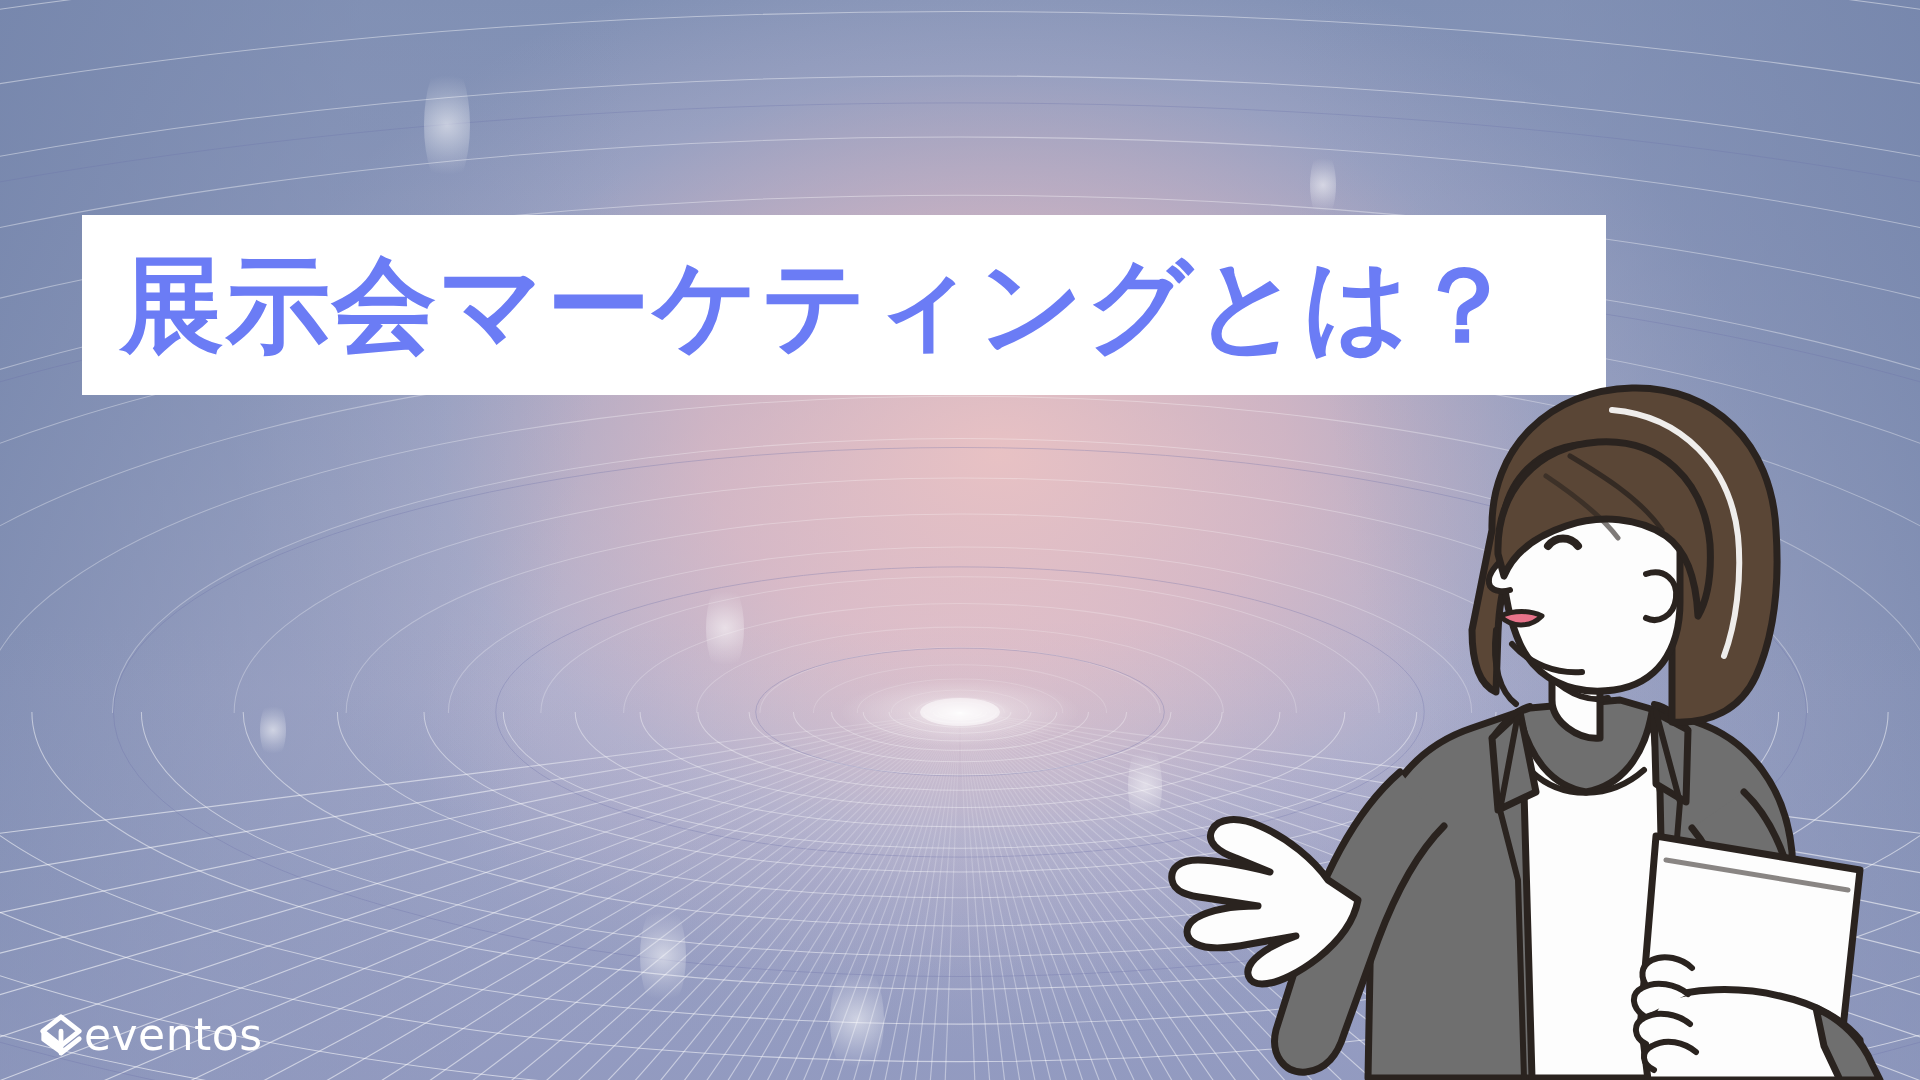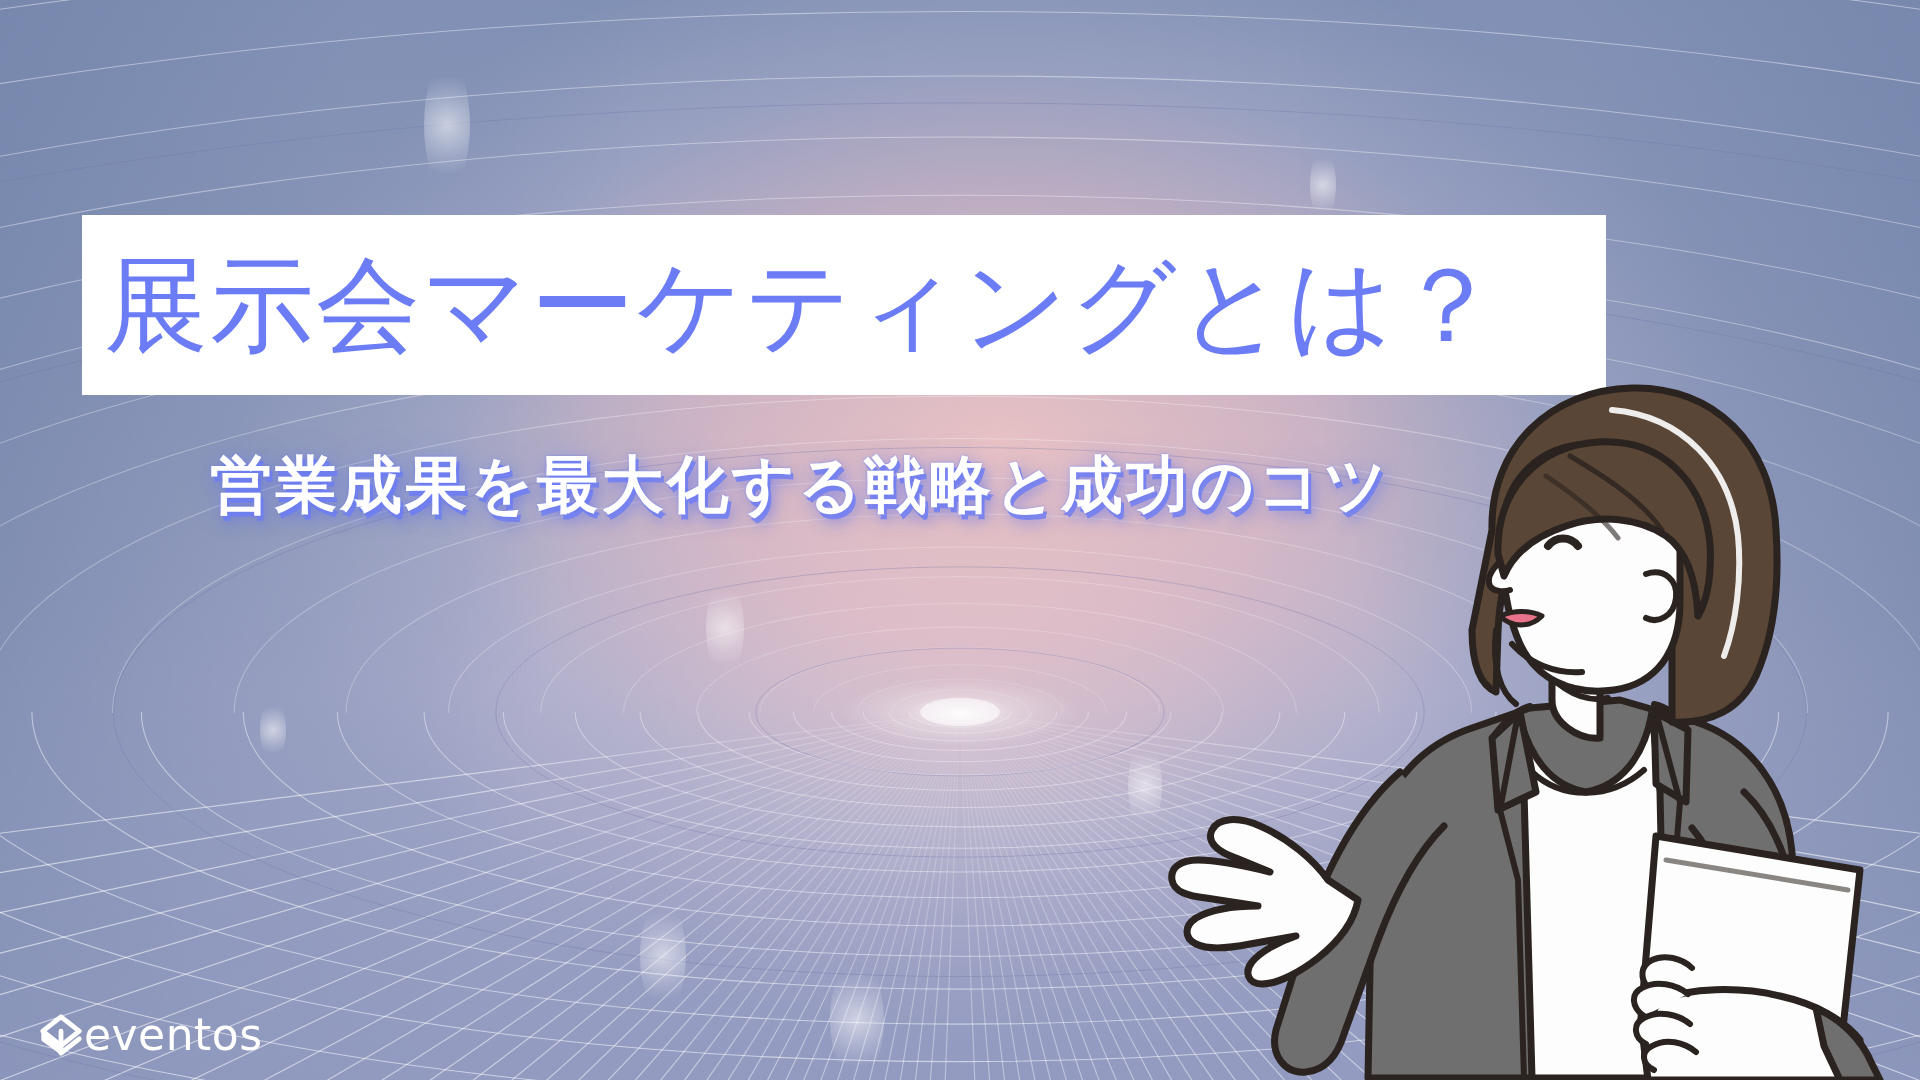--- a/index.html
+++ b/index.html
@@ -43,27 +43,28 @@
   
   .title-box {
     position:absolute;
     left:82px; top:215px;
     width:1524px; height:180px;
     background:#ffffff;
     display:flex; align-items:center;
   }
   .title-text {
     font-family:"DejaVu Sans", sans-serif;
-    font-weight:400;
+    font-weight:700;
     font-size:104px;
     line-height:1;
     letter-spacing:2px;
     color:#6b7cf5;
     padding-left:22px;
     white-space:nowrap;
+    margin-left:16px;
   }
 
   .subtitle {
     position:absolute;
     left:210px; top:440px;
     width:1300px; height:90px;
     display:flex; align-items:center;
     font-family:"DejaVu Sans", sans-serif;
     font-weight:700;
     font-size:62px;
@@ -274,21 +275,20 @@
   <div class="bokeh" style="left:640px; top:900px; width:46px; height:112px;"></div>
   <div class="bokeh" style="left:830px; top:960px; width:54px; height:120px;"></div>
   <div class="bokeh" style="left:260px; top:700px; width:26px; height:60px;"></div>
   <div class="bokeh" style="left:1310px; top:150px; width:26px; height:70px;"></div>
   <div class="bokeh" style="left:1520px; top:880px; width:30px; height:74px;"></div>
 
   <div class="title-box">
     <div class="title-text">展示会マーケティングとは？</div>
   </div>
 
-  <div class="subtitle">営業成果を最大化する戦略と成功のコツ</div>
 
   <svg class="person" viewBox="0 0 820 740" preserveAspectRatio="xMaxYMax meet">
     <g stroke="#2a231f" stroke-width="7" stroke-linecap="round" stroke-linejoin="round" fill="none">
 
       <path d="M268 738 L272 520 C276 452 318 406 372 388 L430 368 L520 360 L596 382
                C650 400 686 448 692 512 L700 738 Z" fill="#6f6f6f" stroke="#2a231f"></path>
 
       <path d="M418 372 C430 420 452 446 486 452 C520 446 544 418 552 372
                L560 452 L566 738 L432 738 L424 452 Z" fill="#fdfdfd" stroke="#2a231f"></path>
 

